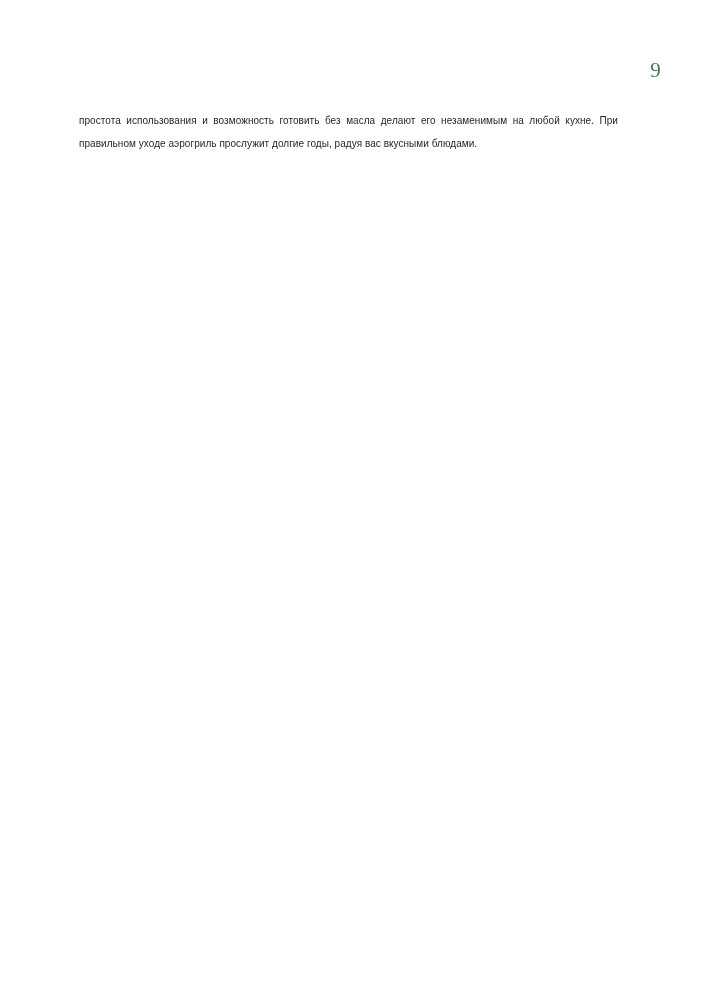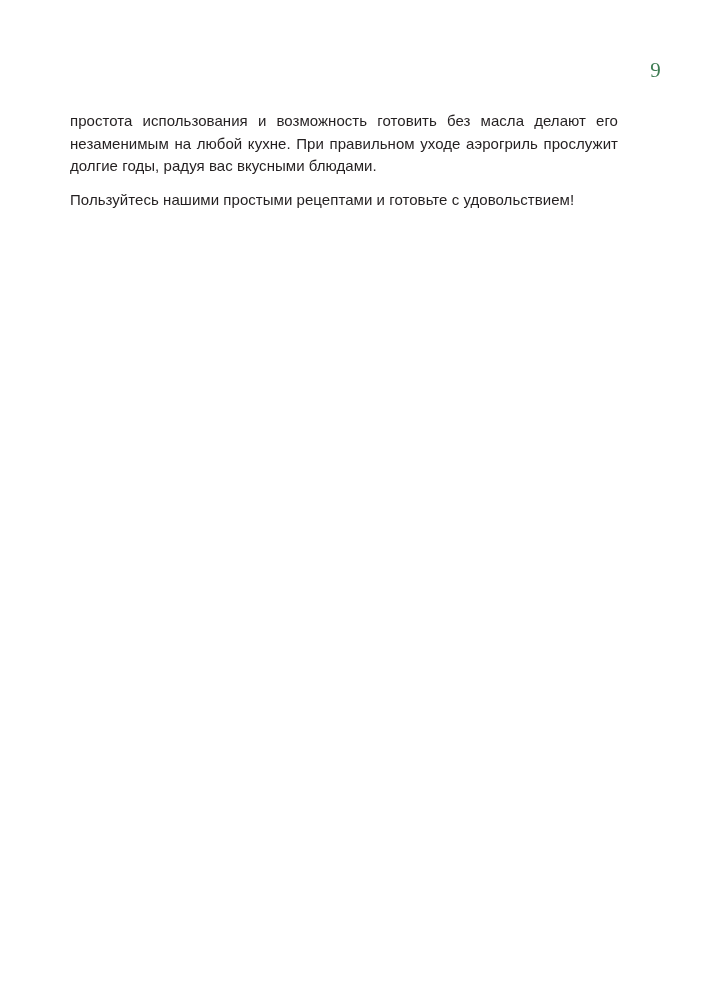--- a/index.html
+++ b/index.html
@@ -31,25 +31,25 @@
     line-height: 1;
     letter-spacing: 0.2px;
   }
   .content {
     position: absolute;
     top: 110px;
     left: 62px;
     width: 556px;
   }
   .para {
-    font-size: 15px;
+    font-size: 10px;
     line-height: 22.6px;
     text-align: justify;
     text-justify: inter-word;
-    margin: 0 0 8px 8px;
+    margin: 0 0 8px 17px;
     color: #231f20;
     letter-spacing: 0.05px;
   }
   .para.last {
     margin-bottom: 0;
   }
   .para.spaced-top {
     margin-top: 11px;
   }
   .para.no-justify {
@@ -58,16 +58,15 @@
 </style>
 </head>
 <body>
 
 <div class="page">
 
   <div class="page-number">9</div>
 
   <div class="content">
     <p class="para">простота использования и возможность готовить без масла делают его незаменимым на любой кухне. При правильном уходе аэрогриль прослужит долгие годы, радуя вас вкусными блюдами.</p>
-    <p class="para spaced-top no-justify last">Пользуйтесь нашими простыми рецептами и готовьте с удовольствием!</p>
   </div>
 
 </div>
 
 </body></html>

